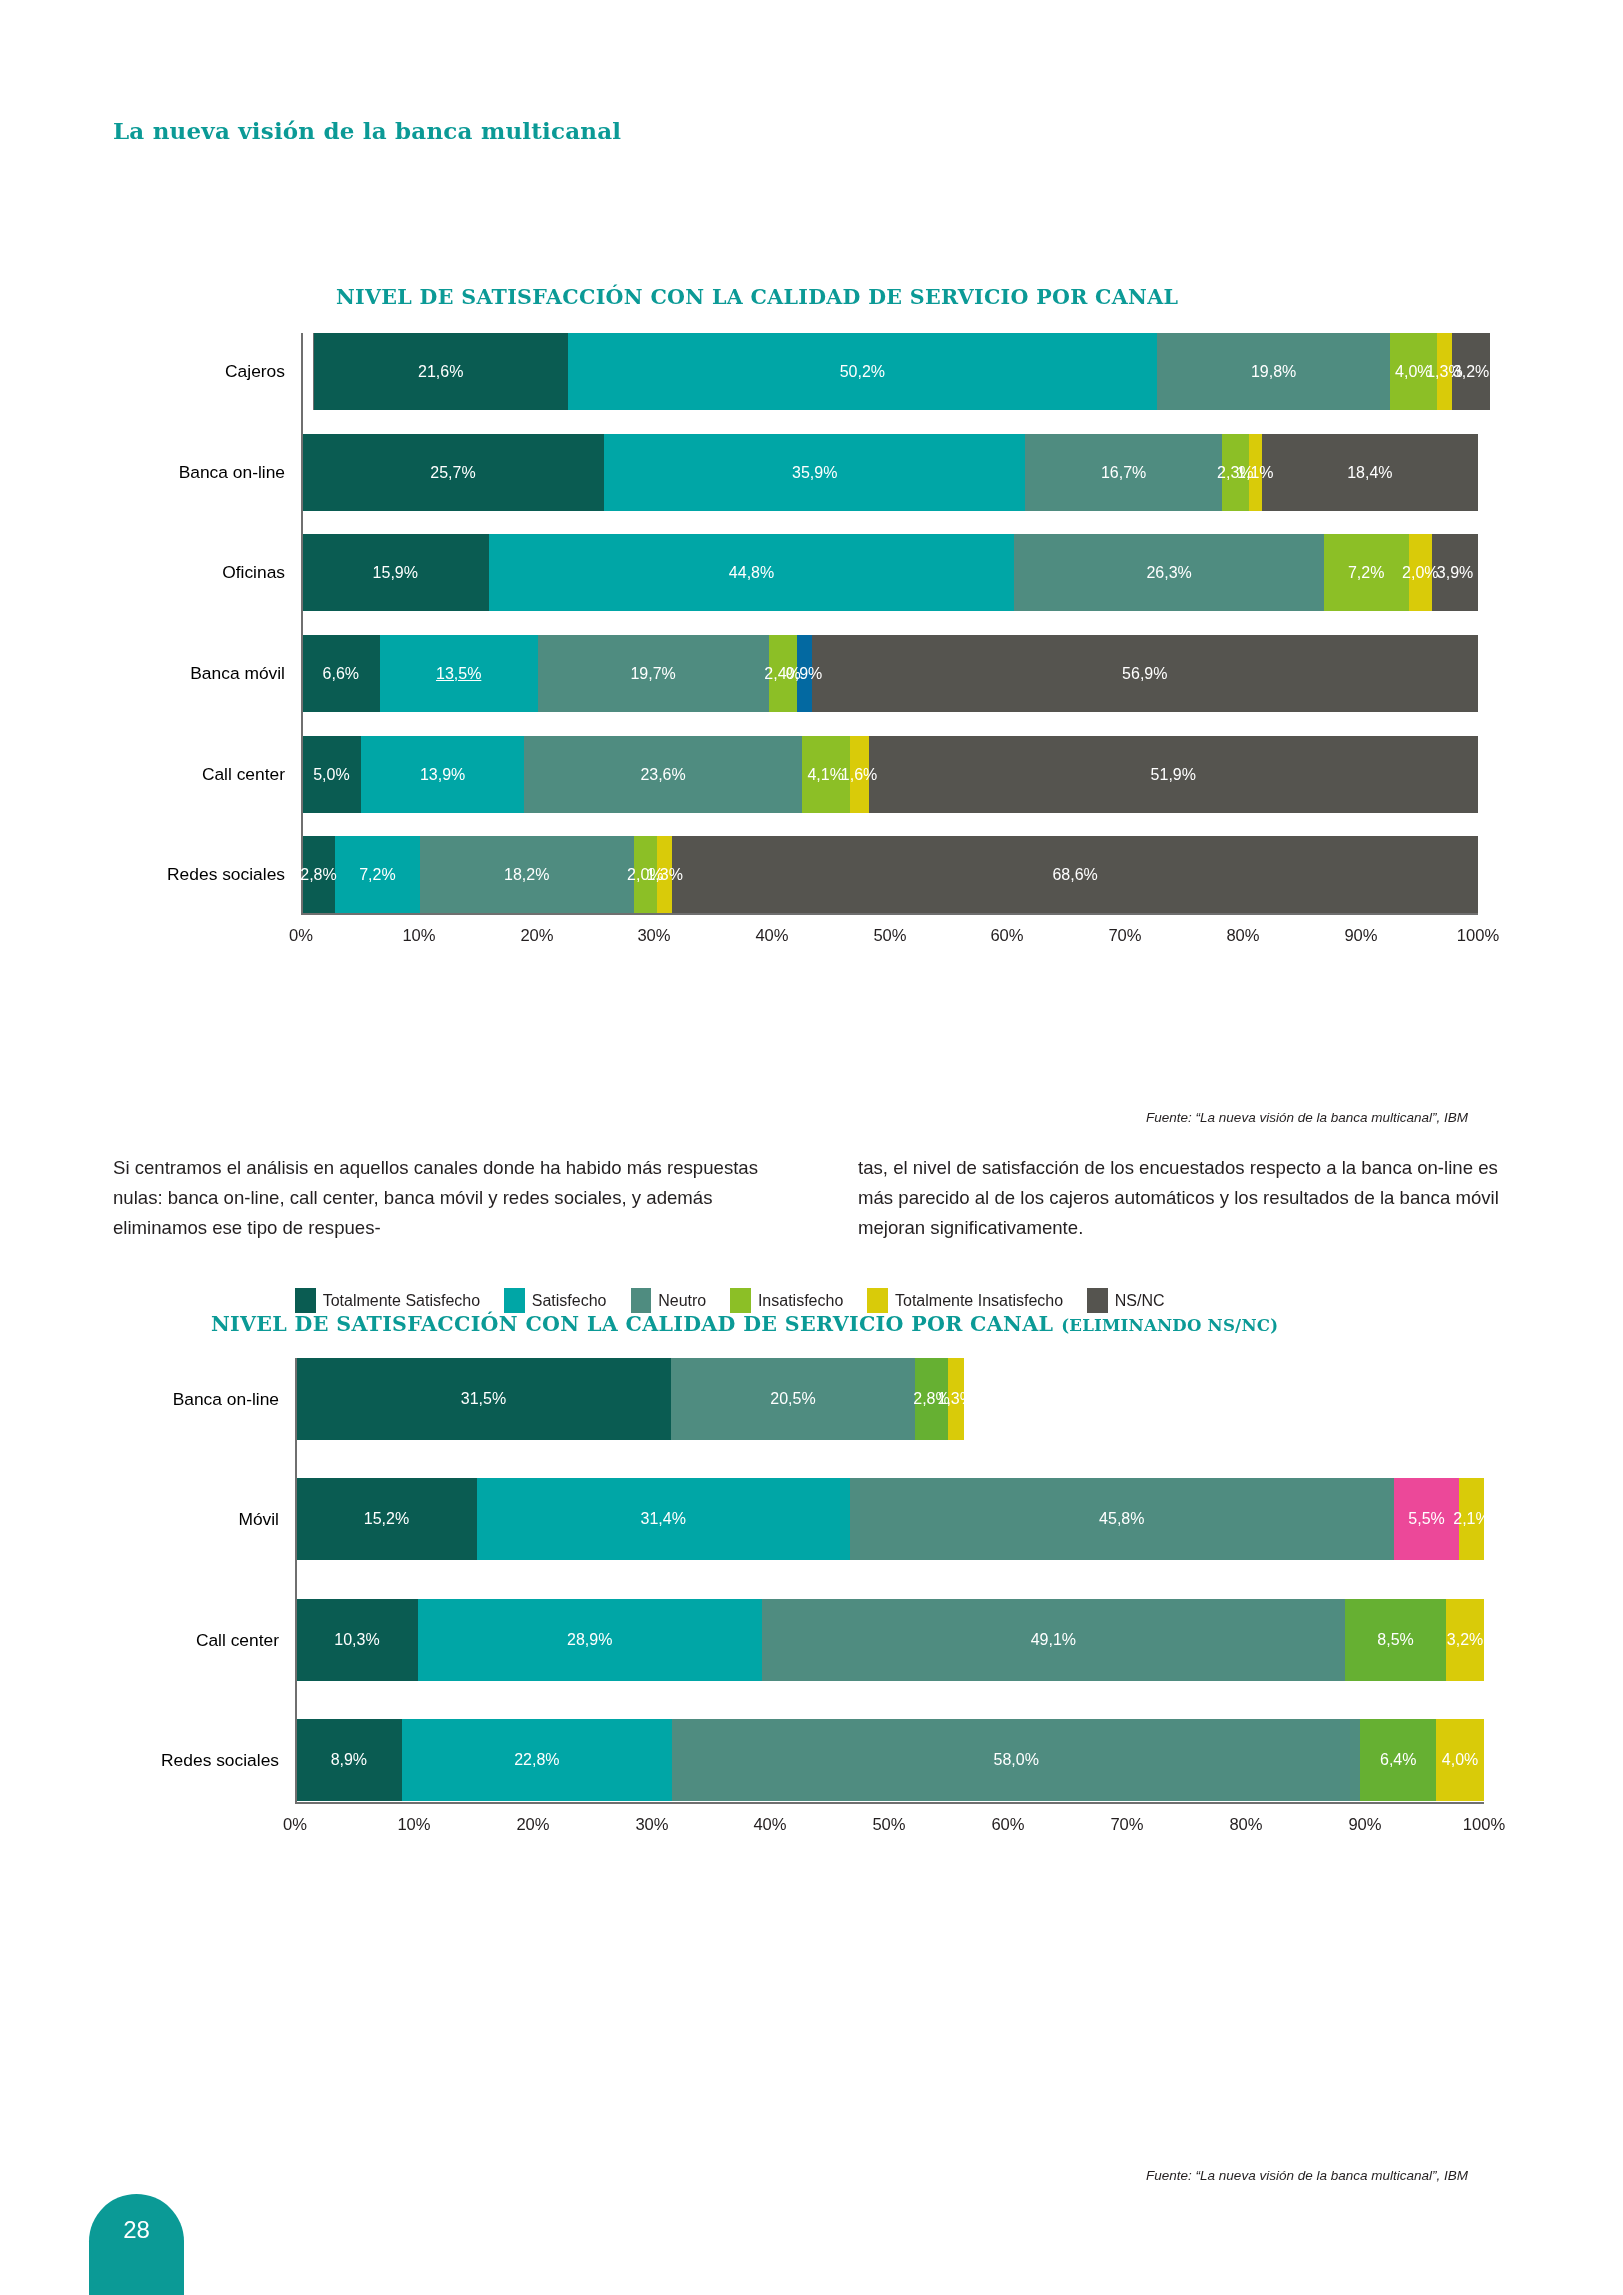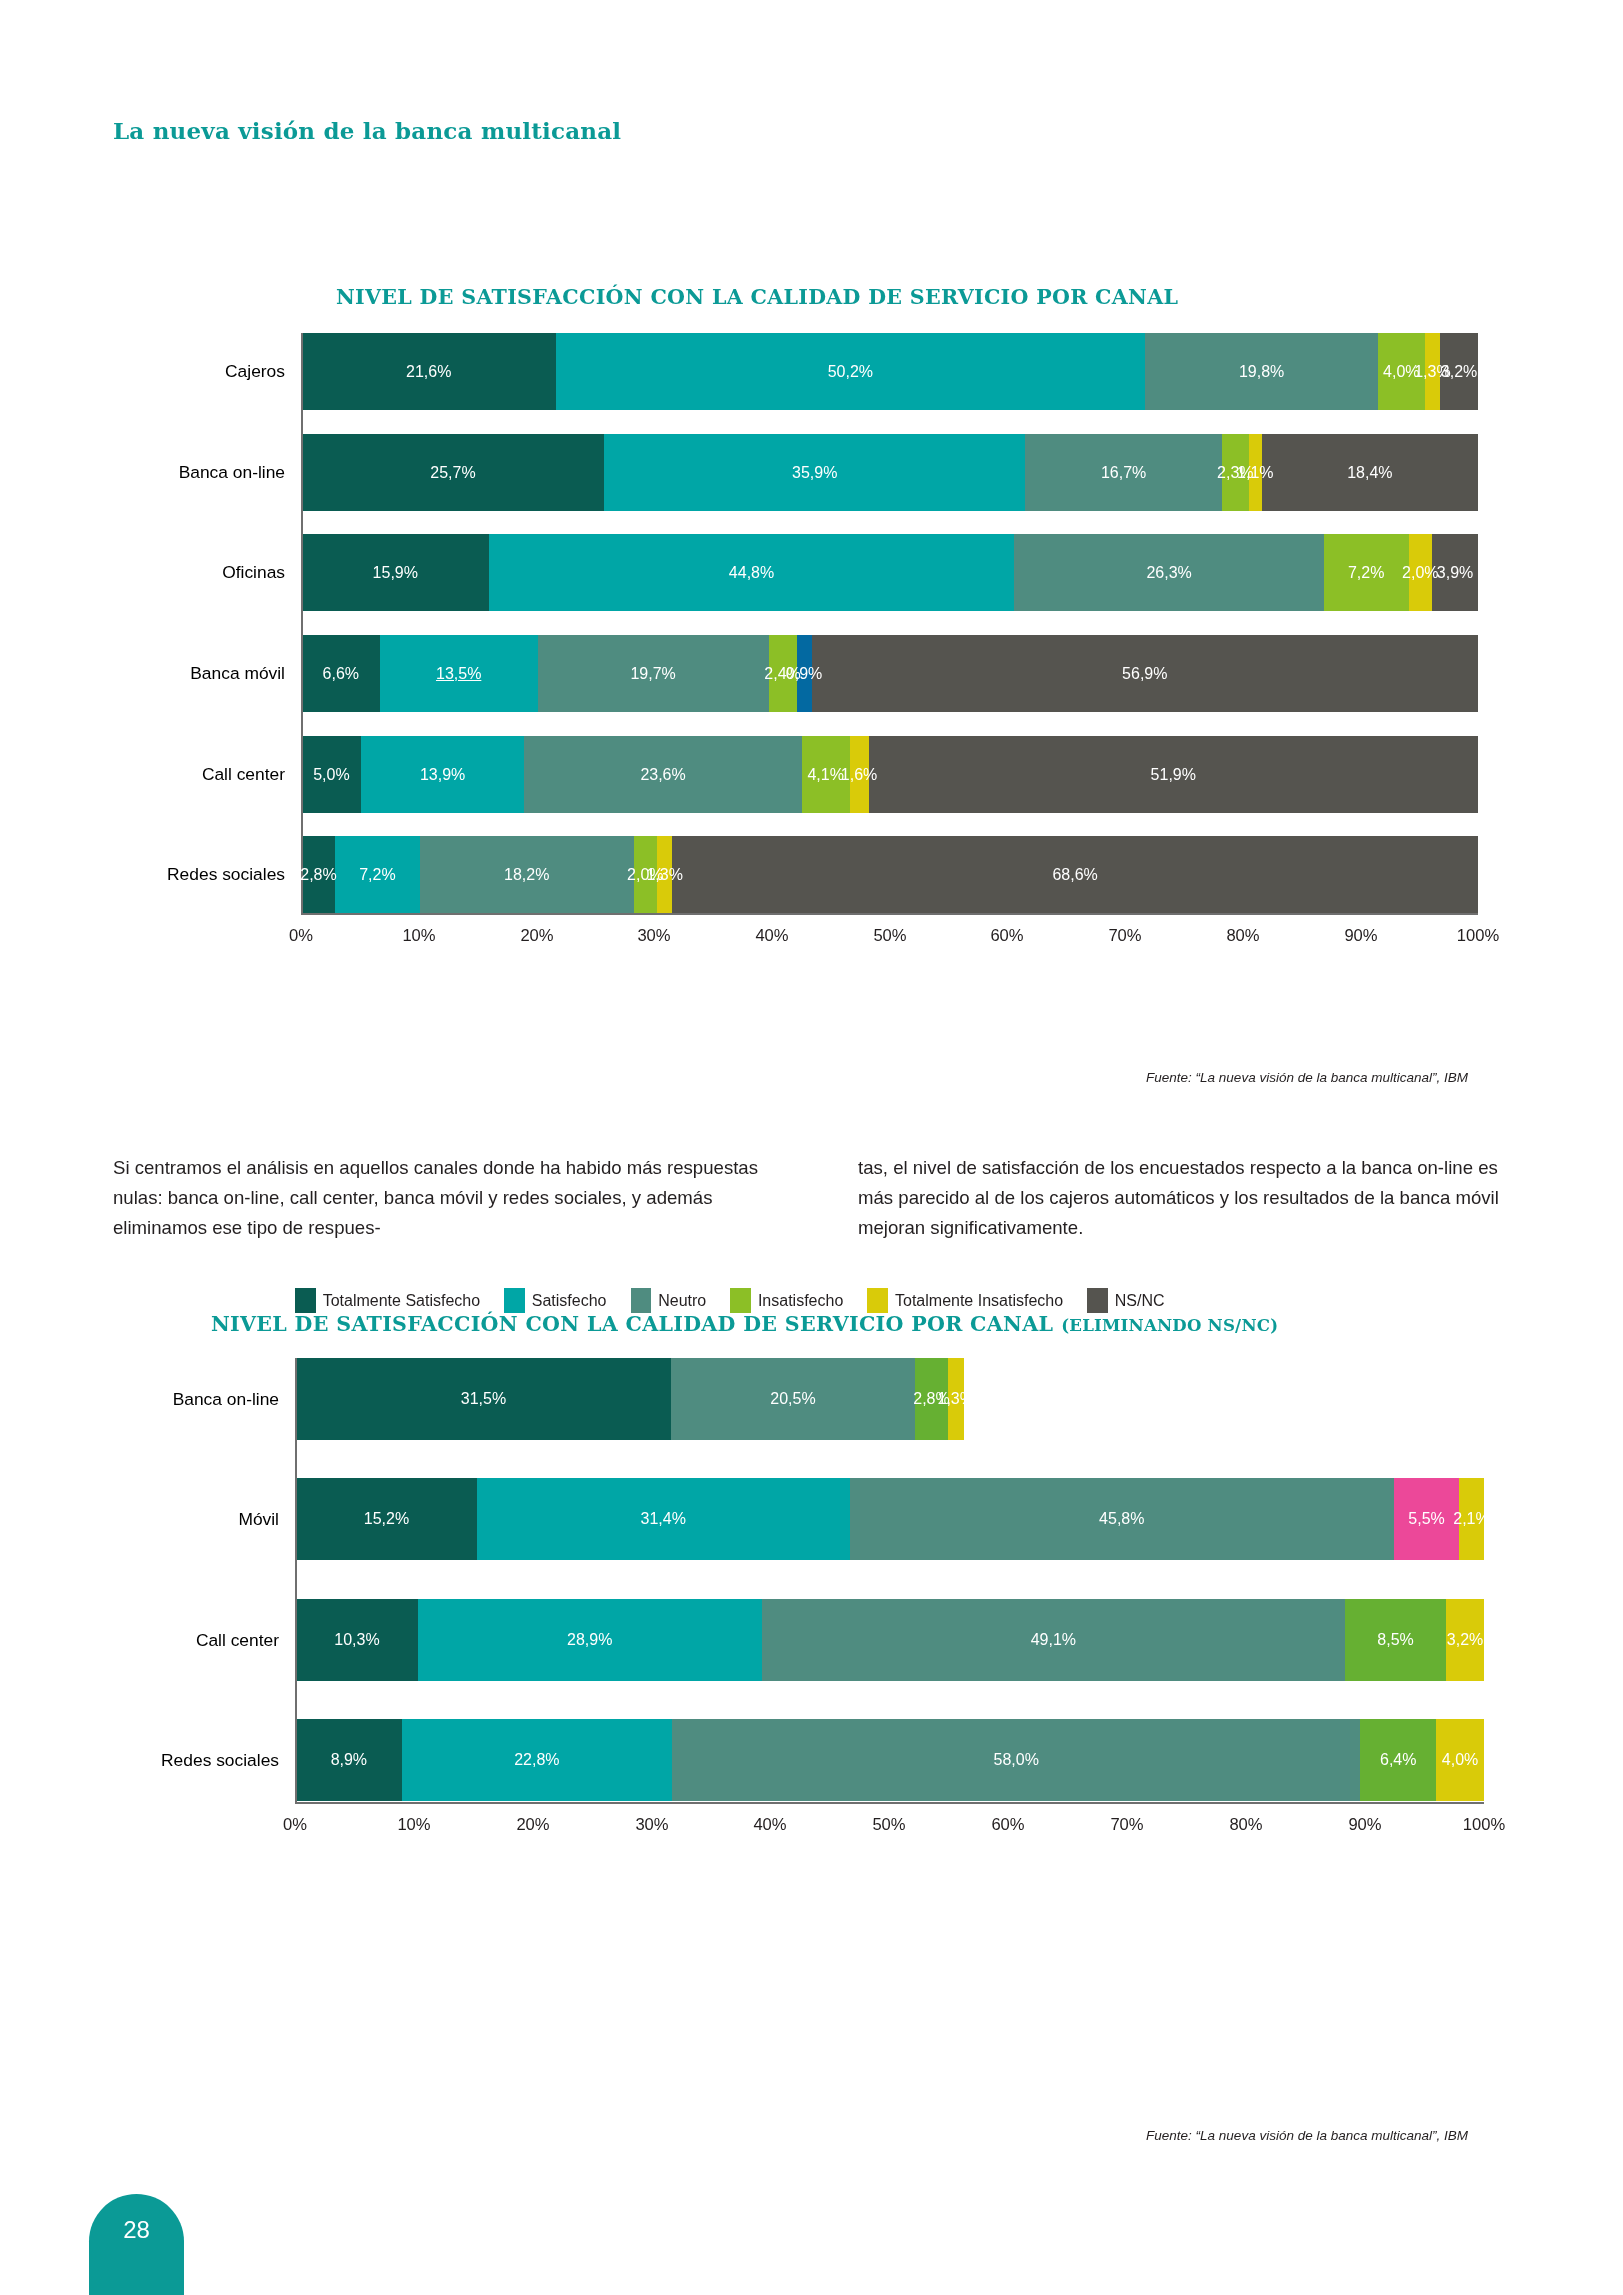--- a/index.html
+++ b/index.html
@@ -108,20 +108,21 @@
     color: #231f20;
   }
 
   .source {
     position: absolute;
     font-size: 13.5px;
     font-style: italic;
     color: #231f20;
     text-align: right;
     white-space: nowrap;
+    margin-top: 40px;
   }
 
   
   .body-copy { position: absolute; }
   .col {
     position: absolute;
     font-size: 18.6px;
     line-height: 30px;
     color: #231f20;
     width: 650px;
@@ -150,21 +151,21 @@
 <div class="running-head">La nueva visión de la banca multicanal</div>
 
 <div class="chart-block" id="block-1" style="left:0; top:285px; width:1623px;">
   <div class="chart-title" style="position:absolute; left:336px; top:0;">
     <span>NIVEL DE SATISFACCIÓN CON LA CALIDAD DE SERVICIO POR CANAL</span>
   </div>
   <div class="plot" id="plot-1" style="position:absolute; left:0; top:48px; width:1623px; height:547px;">
       <div class="rows">
         <div class="row" style="position: absolute; left: 0px; top: 0px; height: 77px; width: 1623px;">
           <div class="row-label" style="position: absolute; left: 119px; width: 182px; top: 0px; height: 77px; display: flex; align-items: center; justify-content: flex-end;">Cajeros</div>
-          <div class="bar" style="position: absolute; left: 301px; top: 0px; width: 1177px; height: 77px;">
+          <div class="bar" style="position: absolute; left: 313px; top: 0px; width: 1177px; height: 77px;">
             <div class="seg" style="background: rgb(10, 92, 82); width: 254px;">
               <span>21,6%</span>
             </div>
             <div class="seg" style="background: rgb(0, 166, 166); width: 591px;">
               <span>50,2%</span>
             </div>
             <div class="seg" style="background: rgb(79, 140, 128); width: 233px;">
               <span>19,8%</span>
             </div>
             <div class="seg" style="background: rgb(140, 191, 38); width: 47px;">

